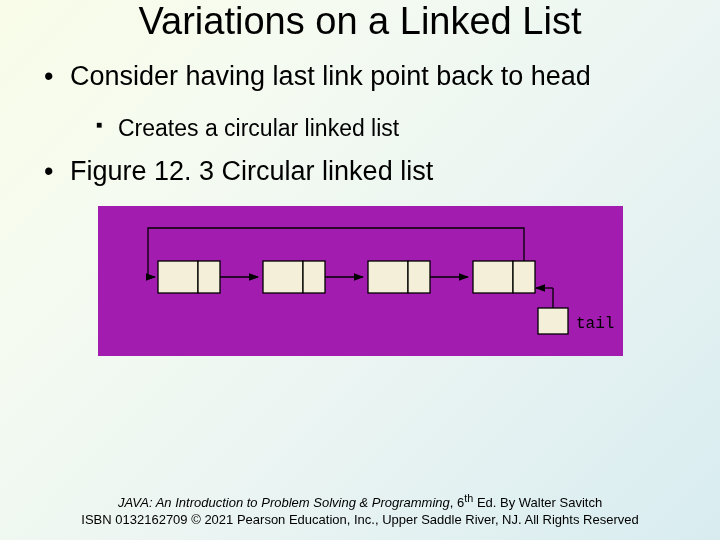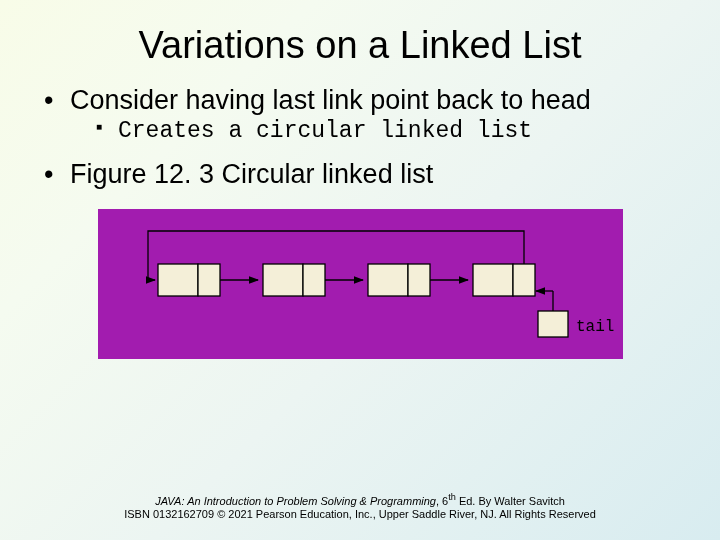--- a/index.html
+++ b/index.html
@@ -9,21 +9,20 @@
     height: 540px;
     font-family: Arial, Helvetica, sans-serif;
     background: linear-gradient(135deg, #f8fce8 0%, #f5fbf0 25%, #ecf5f2 55%, #d8ecf0 100%);
     position: relative;
     overflow: hidden;
     color: #000;
   }
   .title {
     font-size: 38px;
     text-align: center;
-    padding-top: 24px;
     font-weight: 400;
   }
   .content {
     padding: 18px 44px 8px 44px;
   }
   ul.main {
     list-style: none;
     padding: 0;
     margin: 0;
   }
@@ -37,22 +36,21 @@
   ul.main > li::before {
     content: "•";
     position: absolute;
     left: 0;
     top: 0;
     font-size: 27px;
   }
   ul.sub {
     list-style: none;
     padding: 0;
-    margin: 1px 0 14px 26px;
-    font-family: Liberation Mono, monospace;
+    margin: 22px 0 14px 26px;
   }
   ul.sub > li {
     font-size: 23px;
     line-height: 1.2;
     padding-left: 22px;
     position: relative;
   }
   ul.sub > li::before {
     content: "■";
     position: absolute;
@@ -63,24 +61,24 @@
   .diagram-wrap {
     background: #a21caf;
     margin: 18px auto 0 auto;
     width: 525px;
     height: 150px;
     position: relative;
   }
   .diagram-wrap svg { display:block; }
   .footer {
     position: absolute;
-    bottom: 18px;
+    bottom: 12px;
     width: 100%;
     text-align: center;
-    font-size: 11px;
+    font-size: 13px;
     line-height: 1.25;
     font-family: Arial, sans-serif;
   }
   .footer .it { font-style: italic; }
 </style>
 </head>
 <body>
 
 <div class="title">Variations on a Linked List</div>
 

